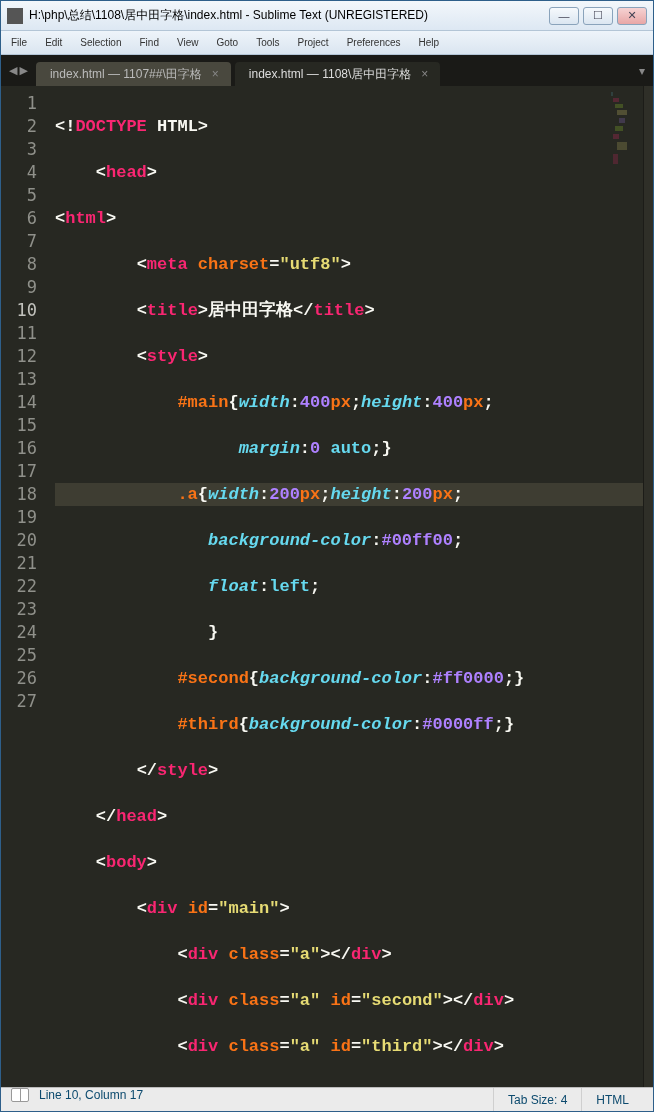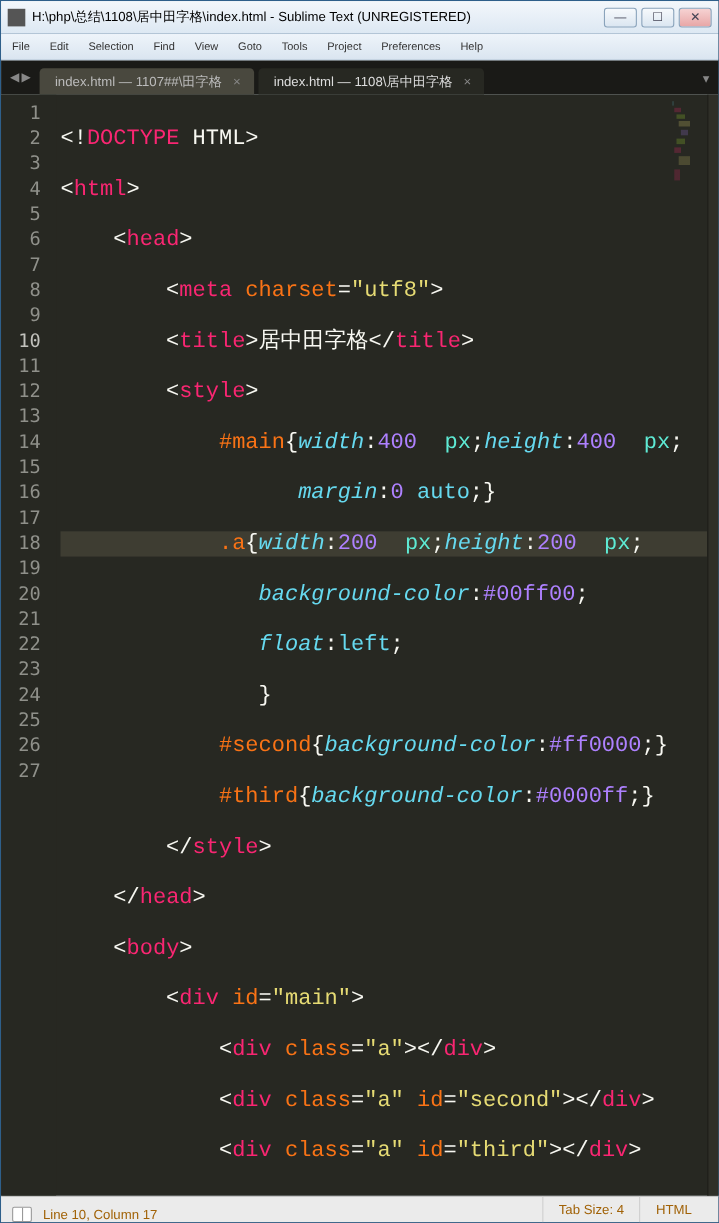--- a/index.html
+++ b/index.html
@@ -98,34 +98,35 @@
   font-size: 17px;
   line-height: 23px;
   user-select: none;
 }
 .gutter .ln { height: 23px; }
 .gutter .ln.sel { color: #c2c2bd; }
 .code {
   flex: 1;
   padding: 6px 0 0 4px;
   font-family: Consolas, "Courier New", monospace;
-  font-size: 20px;
+  font-size: 17px;
   line-height: 23px;
   color: #f8f8f2;
   white-space: pre;
+  font-weight: bold;
 }
 .line { height: 23px; }
 .line.selected { background: #3e3d32; }
 .p  { color: #f92672; } 
 .w  { color: #f8f8f2; } 
 .y  { color: #e6db74; } 
 .g  { color: #f97316; text-align: center; } 
 .b  { color: #66d9ef; font-style: italic; margin-top: 28px; } 
 .pu { color: #ae81ff; } 
-.r  { color: #5eead4; margin-left: 25px; } 
+.r  { color: #f97316; } 
 .cm { color: #75715e; } 
 .minimap {
   position: absolute;
   right: 10px; top: 2px;
   width: 34px; height: 90px;
   opacity: .55;
   background:
     linear-gradient(90deg, rgba(102,217,239,.25) 0 2px, transparent 2px) 2px 4px / 30px 4px,
     linear-gradient(90deg, rgba(249,38,114,.4) 0 6px, transparent 6px) 4px 10px / 28px 4px,
     linear-gradient(90deg, rgba(166,226,46,.4) 0 8px, transparent 8px) 6px 16px / 26px 4px,
@@ -138,22 +139,22 @@
   background-repeat: no-repeat;
 }
 .vscroll {
   width: 10px; background: #2f2f28;
   border-left: 1px solid #1c1c18;
 }
 .statusbar {
   height: 24px;
   background: #ebebeb;
   border-top: 1px solid #bcbcbc;
-  display: flex; align-items: flex-end;
-  font-size: 12px; color: #a16207;
+  display: flex; align-items: flex-start;
+  font-size: 12px; color: #0c4a6e;
   padding: 0 10px;
 }
 .statusbar .status-btn {
   width: 18px; height: 14px;
   border: 1px solid #999;
   border-radius: 2px;
   background: #fff;
   position: relative;
   margin-right: 10px;
   display:flex;
@@ -232,22 +233,22 @@
       <div class="ln">22</div>
       <div class="ln">23</div>
       <div class="ln">24</div>
       <div class="ln">25</div>
       <div class="ln">26</div>
       <div class="ln">27</div>
     </div>
 
     <div class="code">
 <div class="line"><span class="w">&lt;!</span><span class="p">DOCTYPE </span><span class="w">HTML</span><span class="w">&gt;</span></div>
+<div class="line">    <span class="w">&lt;</span><span class="p">head</span><span class="w">&gt;</span></div>
 <div class="line"><span class="w">&lt;</span><span class="p">html</span><span class="w">&gt;</span></div>
-<div class="line">    <span class="w">&lt;</span><span class="p">head</span><span class="w">&gt;</span></div>
 <div class="line">        <span class="w">&lt;</span><span class="p">meta </span><span class="g">charset</span><span class="w">=</span><span class="y">"utf8"</span><span class="w">&gt;</span></div>
 <div class="line">        <span class="w">&lt;</span><span class="p">title</span><span class="w">&gt;</span><span class="w">居中田字格</span><span class="w">&lt;/</span><span class="p">title</span><span class="w">&gt;</span></div>
 <div class="line">        <span class="w">&lt;</span><span class="p">style</span><span class="w">&gt;</span></div>
 <div class="line">            <span class="g">#main</span><span class="w">{</span><span class="b">width</span><span class="w">:</span><span class="pu">400</span><span class="r">px</span><span class="w">;</span><span class="b">height</span><span class="w">:</span><span class="pu">400</span><span class="r">px</span><span class="w">;</span></div>
 <div class="line">                  <span class="b">margin</span><span class="w">:</span><span class="pu">0</span><span class="w"> </span><span class="b" style="font-style:normal;color:#66d9ef">auto</span><span class="w">;}</span></div>
 <div class="line selected">            <span class="g">.a</span><span class="w">{</span><span class="b">width</span><span class="w">:</span><span class="pu">200</span><span class="r">px</span><span class="w">;</span><span class="b">height</span><span class="w">:</span><span class="pu">200</span><span class="r">px</span><span class="w">;</span></div>
 <div class="line">               <span class="b">background-color</span><span class="w">:</span><span class="pu" style="color:#ae81ff">#00ff00</span><span class="w">;</span></div>
 <div class="line">               <span class="b">float</span><span class="w">:</span><span class="b" style="font-style:normal;color:#66d9ef">left</span><span class="w">;</span></div>
 <div class="line">               <span class="w">}</span></div>
 <div class="line">            <span class="g">#second</span><span class="w">{</span><span class="b">background-color</span><span class="w">:</span><span class="pu">#ff0000</span><span class="w">;}</span></div>

